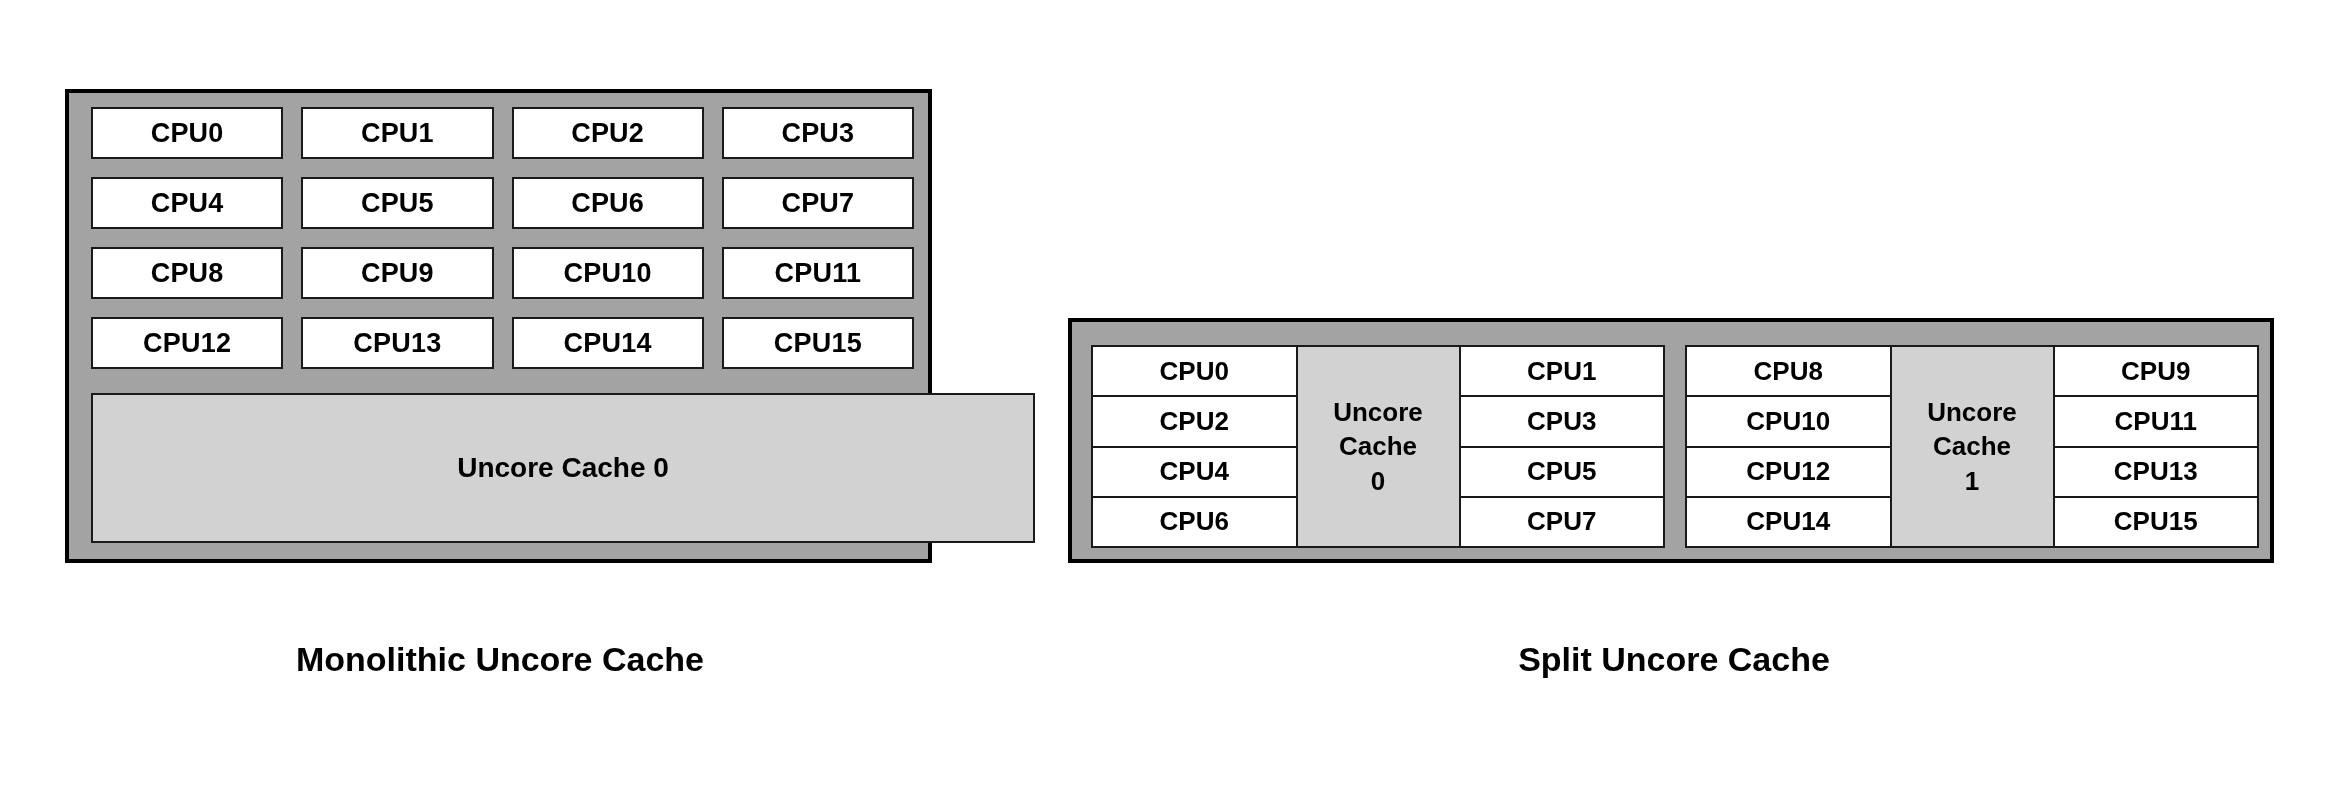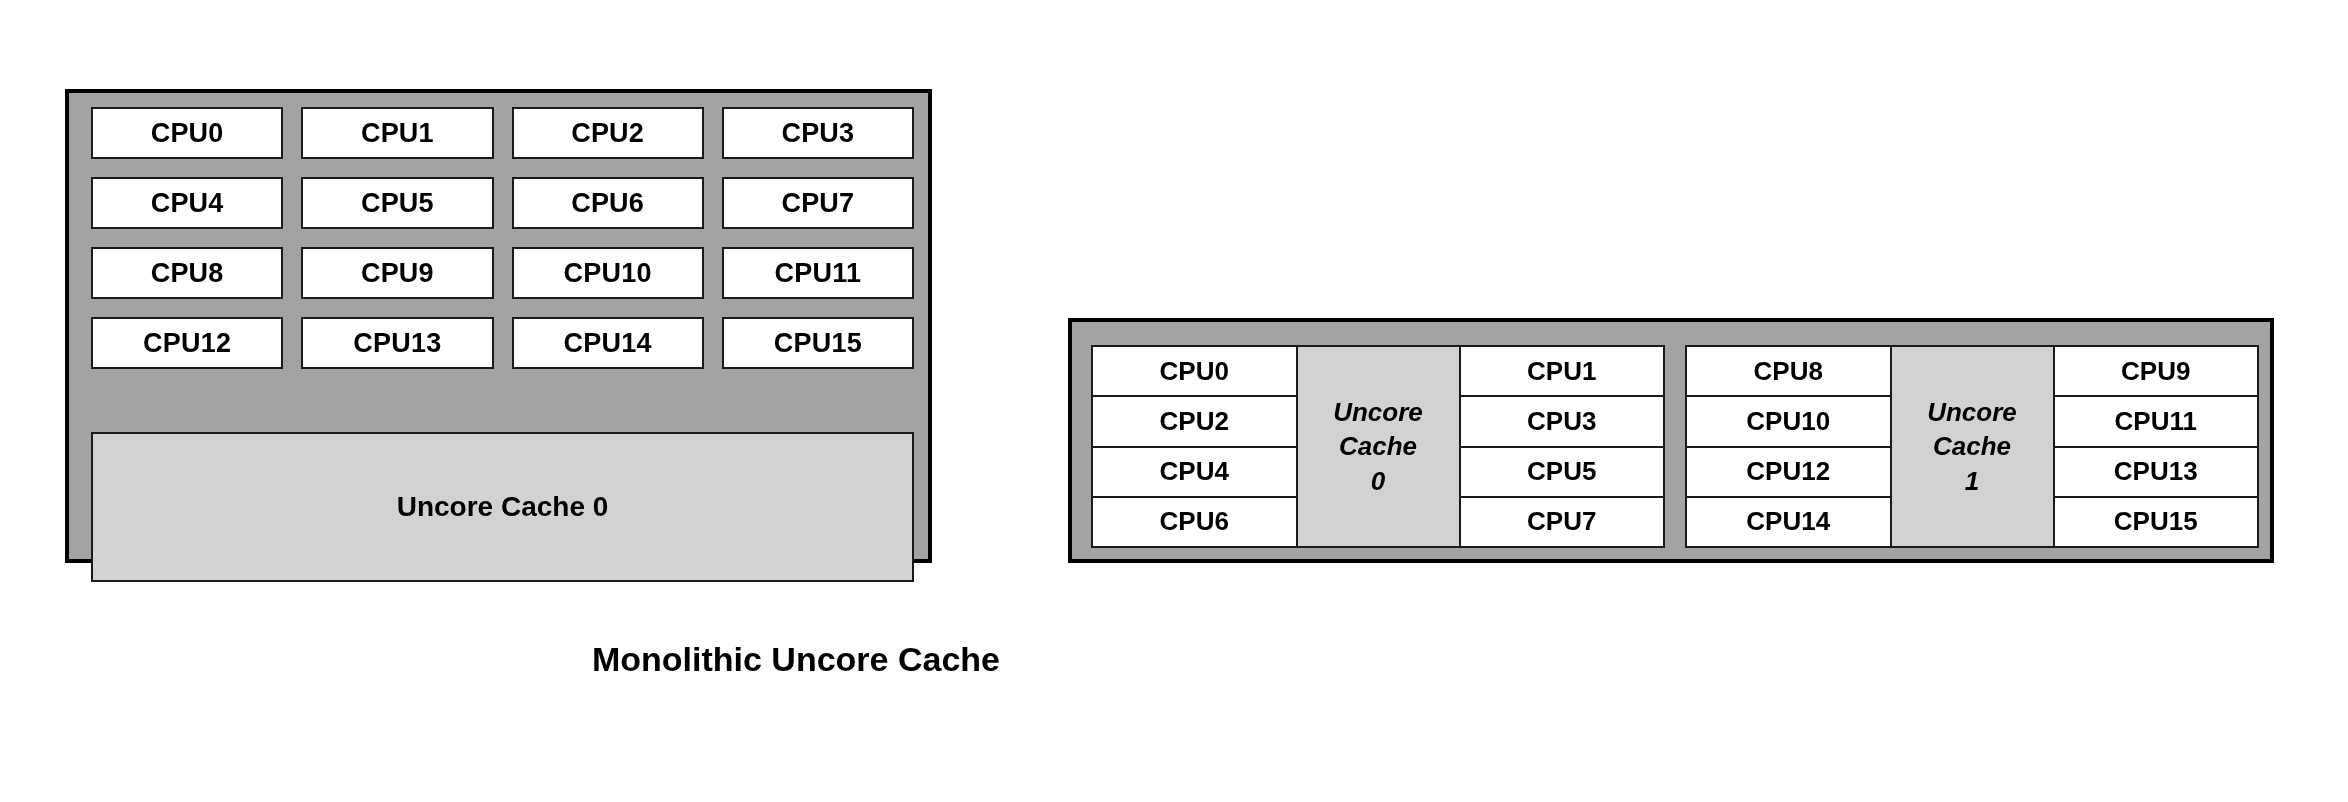--- a/index.html
+++ b/index.html
@@ -63,32 +63,31 @@
     font-weight: bold;
     font-size: 27px;
     color: #000000;
     letter-spacing: 0.2px;
   }
 
   .uncore-wide {
     position: absolute;
     left: 22px;
     top: 300px;
-    width: 823px;
+    width: 944px;
     height: 150px;
     border: 2px solid #1a1a1a;
     background: #d2d2d2;
     box-sizing: border-box;
     display: flex;
     align-items: center;
     justify-content: center;
     font-weight: bold;
     font-size: 28px;
     color: #000000;
-    margin-top: 39px;
   }
 
   
   #fig-split { left: 1000px; top: 0px; width: 1348px; height: 802px; }
 
   #split-chip {
     left: 68px;
     top: 318px;
     width: 1206px;
     height: 245px;
@@ -141,29 +140,29 @@
     display: flex;
     flex-direction: column;
     align-items: center;
     justify-content: center;
     font-weight: bold;
     font-size: 26px;
     color: #000000;
     line-height: 1.32;
     text-align: center;
   }
-  .uncore-col span { display: block; font-style: italic; }
+  .uncore-col span { display: block; }
 
   
   .caption {
     position: absolute;
     font-weight: bold;
     font-size: 34px;
     color: #000000;
-    text-align: right;
+    text-align: center;
     white-space: nowrap;
   }
   #mono-caption  { left: 0px;  top: 640px; width: 1000px; }
   #split-caption { left: 0px;  top: 640px; width: 1348px; }
 </style>
 </head>
 <body>
 
 <div class="figure" id="fig-mono">
 
@@ -252,14 +251,15 @@
           <div class="cpu-stack-cell">CPU11</div>
           <div class="cpu-stack-cell">CPU13</div>
           <div class="cpu-stack-cell">CPU15</div>
         </div>
       </div>
 
     </div>
 
   </div>
 
+  <div class="caption" id="split-caption">Split Uncore Cache</div>
 
 </div>
 
 </body></html>

